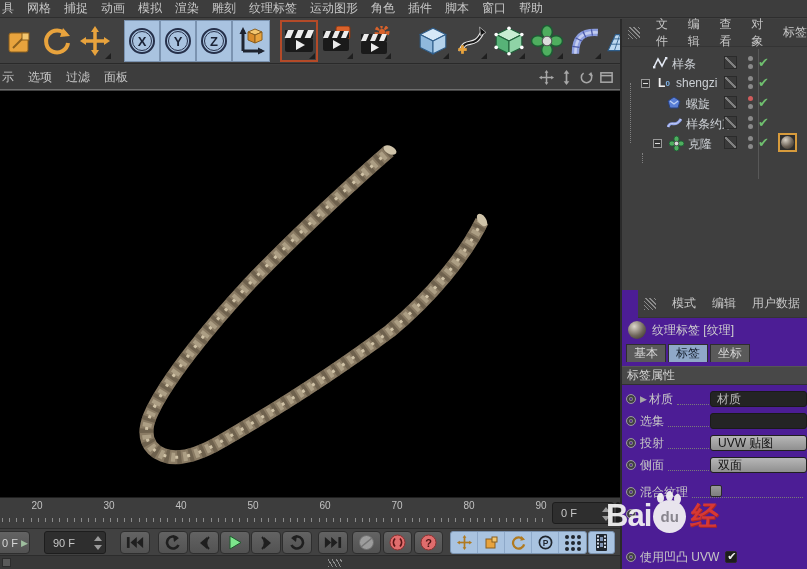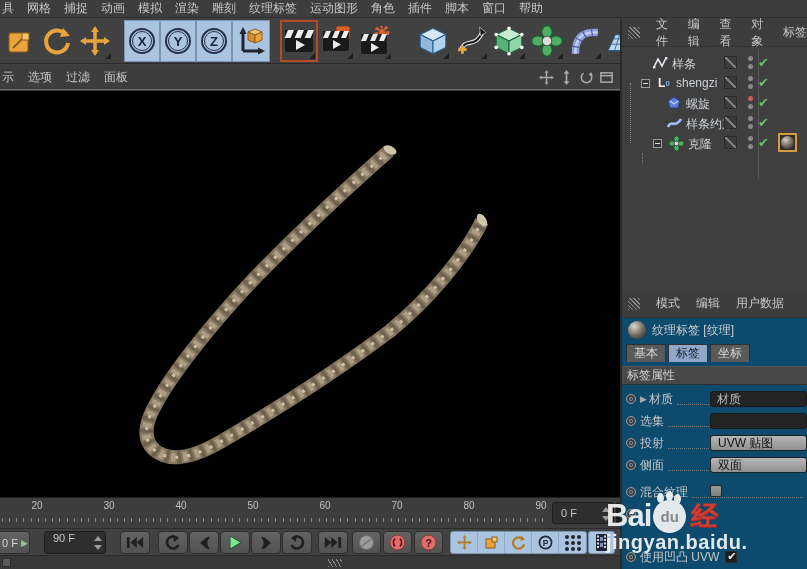--- a/index.html
+++ b/index.html
@@ -40,21 +40,21 @@
   .vis-dots i:first-child{top:1px}.vis-dots i:last-child{top:9px}
   .vis-dots.topred i:first-child{background:#d05c5c;}
   .enable-check{position:absolute;left:120px;top:2px;font-size:13px;font-weight:bold;color:#6fbf6f;}
   .enable-check::after{content:"✔";}
   #om-colsep{position:absolute;left:136px;top:30px;width:1px;height:130px;background:#585858;}
   .tex-tag{position:absolute;left:140px;top:0px;width:19px;height:19px;border:2px solid #d79b3c;background:#2e2e2e;display:flex;align-items:center;justify-content:center;}
   .tex-tag i{width:13px;height:13px;border-radius:50%;background:radial-gradient(circle at 35% 30%,#d9d2c6,#6b6156 55%,#2c2823);}
   .phong-dot{position:absolute;width:9px;height:9px;border-radius:50%;background:radial-gradient(circle at 35% 30%,#e7b476,#b96f2c);}
   .tconn{position:absolute;border-color:#808080 !important;}
   
-  #attrs{position:absolute;left:622px;top:290px;width:185px;height:279px;background:#0c4a6e;}
+  #attrs{position:absolute;left:622px;top:290px;width:185px;height:279px;background:#4c1d95;padding-left:16px;}
   #attr-header{position:absolute;left:0;top:28px;width:185px;height:24px;display:flex;align-items:center;gap:6px;padding-left:6px;font-size:12px;color:#cfcfcf;}
   #attr-sphere{width:18px;height:18px;border-radius:50%;background:radial-gradient(circle at 35% 30%,#ddd6cb,#6e655a 55%,#2c2823);}
   #attr-tabs{position:absolute;left:4px;top:54px;display:flex;gap:2px;}
   .tab{height:18px;padding:0 7px;display:flex;align-items:center;font-size:12px;background:#5a5a5a;color:#d6d6d6;border:1px solid #2e2e2e;border-bottom:none;}
   .tab.active{background:#8fa8c8;color:#16202e;}
   #attr-section{position:absolute;left:0;top:76px;width:185px;height:19px;background:#484848;border-top:1px solid #555;border-bottom:1px solid #303030;display:flex;align-items:center;padding-left:5px;font-size:12px;color:#d2d2d2;}
   .prow{position:absolute;left:0;width:185px;height:20px;display:flex;align-items:center;font-size:12px;color:#c6c6c6;padding-left:4px;}
   .acirc{width:10px;height:10px;border:1px solid #9a9a9a;border-radius:50%;box-shadow:inset 0 0 0 2px #3f3f3f,inset 0 0 0 3px #8a8a8a;flex:0 0 auto;margin-right:4px;}
   .ptri{color:#a8a8a8;font-size:9px;margin-right:2px;}
   .plabel{white-space:nowrap;}
@@ -71,21 +71,21 @@
   .tick.minor{top:20px;height:4px;background:#8a8a8a;}
   .tick-label{position:absolute;top:2px;width:24px;text-align:center;font-size:10px;color:#c2c2c2;}
   #frame-field{position:absolute;left:552px;top:4px;width:62px;height:22px;background:#2e2e2e;border:1px solid #1d1d1d;border-radius:3px;color:#c6c6c6;font-size:11px;display:flex;align-items:center;padding-left:8px;}
   .spin{position:absolute;right:3px;top:3px;width:8px;height:16px;}
   .spin::before{content:'';position:absolute;top:1px;left:0;border-left:4px solid transparent;border-right:4px solid transparent;border-bottom:5px solid #9a9a9a;}
   .spin::after{content:'';position:absolute;bottom:1px;left:0;border-left:4px solid transparent;border-right:4px solid transparent;border-top:5px solid #9a9a9a;}
   #ruler-key{position:absolute;left:616px;top:4px;width:4px;height:22px;background:#1d1d1d;border-radius:2px;}
   
   #transport{position:absolute;left:0;top:528px;width:620px;height:27px;background:#414141;border-top:1px solid #2c2c2c;}
   .trbtn{position:absolute;top:2px;height:23px;background:linear-gradient(#636363,#525252);border:1px solid #2e2e2e;border-radius:4px;display:flex;align-items:center;justify-content:center;}
-  .trflat{position:absolute;top:2px;height:23px;display:flex;align-items:flex-start;justify-content:center;}
+  .trflat{position:absolute;top:2px;height:23px;display:flex;align-items:center;justify-content:center;}
   #cur-frame{left:-12px;width:42px;color:#d6d6d6;font-size:11px;gap:3px;padding-left:12px;}
   #cur-frame b{color:#9fbf9f;font-weight:normal;font-size:9px;}
   #end-frame{left:44px;width:62px;background:#2e2e2e;border:1px solid #1d1d1d;color:#c6c6c6;font-size:11px;justify-content:flex-start;padding-left:8px;border-radius:3px;}
   .keygrp{position:absolute;top:2px;height:23px;background:#a9c3e0;border:1px solid #7b93b0;border-radius:3px;display:flex;}
   .keycell{width:27px;height:100%;display:flex;align-items:center;justify-content:center;border-right:1px solid #8ea9c9;}
   .keycell:last-child{border-right:none;}
   .dotgrid{display:grid;grid-template-columns:repeat(3,4px);grid-gap:2px;}
   .dotgrid i{width:4px;height:4px;border-radius:50%;background:#20262e;}
   
   #bottom-strip{position:absolute;left:0;top:555px;width:620px;height:14px;background:#383838;border-top:1px solid #2c2c2c;}
@@ -746,16 +746,15 @@
   </div>
 
   <div id="watermark">
     <div id="wm-line1">
       <span id="wm-bai">Bai</span>
       <span id="wm-paw">
           <span id="wm-du">du</span>
         </span>
       <span id="wm-cn">经</span>
     </div>
-    <div id="wm-line2">jingyan.baidu.</div>
   </div>
 
 </div>
 
 </body></html>

